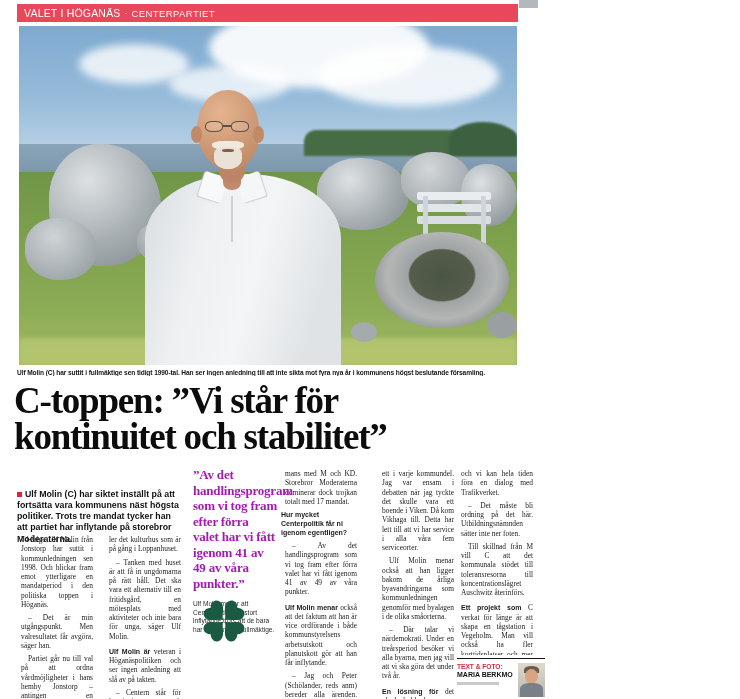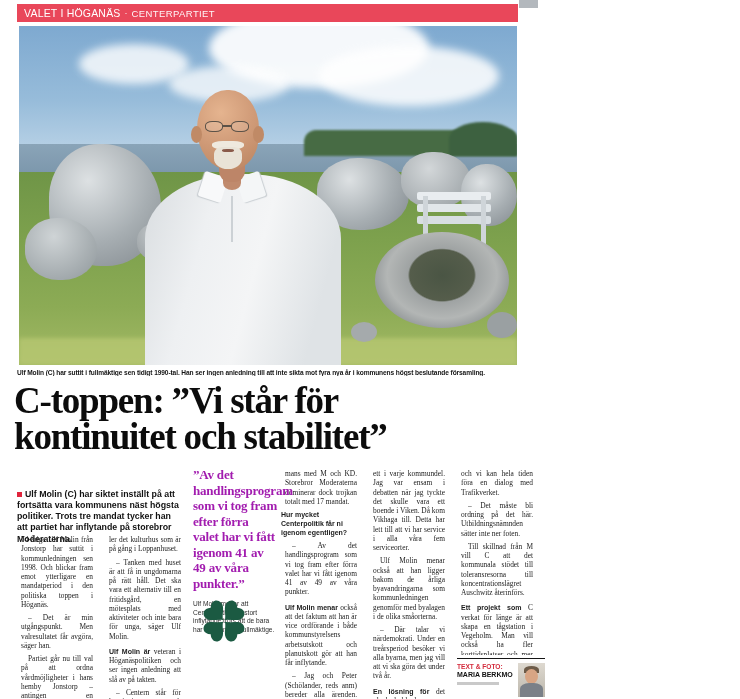--- a/index.html
+++ b/index.html
@@ -76,21 +76,21 @@
   .lead{position:absolute;left:17px;top:480px;width:166px;font-size:8.8px;line-height:11.2px;
         font-weight:bold;color:#121212;}
   .redsq{display:inline-block;width:5px;height:5px;background:#e0243c;margin-right:3px;}
 
   
   .body-col{position:absolute;width:80px;overflow:hidden;font-family:"Liberation Serif",serif;
             font-size:7.4px;line-height:9.25px;color:#1b1b1b;text-align:justify;}
   .col-a{left:17px;top:531px;height:168px;}
   .col-b{left:105px;top:531px;height:168px;}
   .col-c{left:281px;top:465px;height:234px;}
-  .col-d{left:369px;top:465px;height:234px;}
+  .col-d{left:378px;top:465px;height:234px;}
   .col-e{left:457px;top:465px;height:190px;}
   .para{margin:4px;}
   .para.indent{text-indent:7px;}
   .para.boldlead{margin-top:6px;}
   .para.boldlead b, .para.question{font-family:"Liberation Sans",sans-serif;font-size:7px;}
   .para.question{font-weight:bold;margin:2px 0 1px;text-align:left;line-height:9px;}
 
   
   .quote-col{position:absolute;left:193px;top:467px;width:84px;}
   .quote-text{font-family:Liberation Serif, serif;font-weight:bold;font-size:13px;

